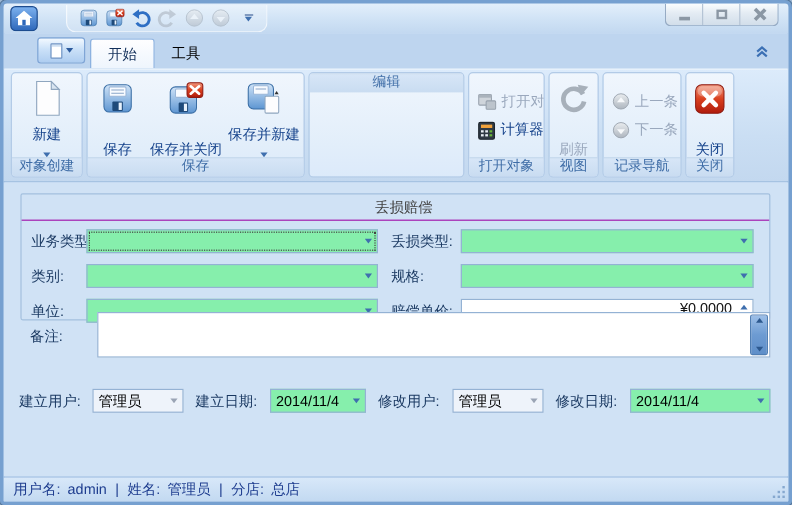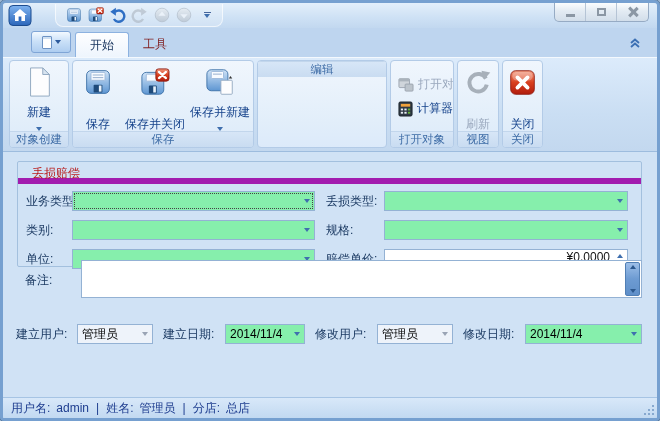--- a/index.html
+++ b/index.html
@@ -27,21 +27,21 @@
   .glyph-close{position:relative;width:10px;height:10px;}
   .glyph-close:before,.glyph-close:after{content:"";position:absolute;left:4px;top:-1px;width:2.5px;height:12px;background:#8b97a4;}
   .glyph-close:before{transform:rotate(45deg);}  .glyph-close:after{transform:rotate(-45deg);}
   
   .tabrow{position:relative;height:29px;background:#bed5ef;}
   .appmenu{position:absolute;left:28px;top:3px;width:40px;height:22px;border:1px solid #7fa5d6;border-radius:3px;
     background:linear-gradient(#f3f9ff,#cbe1f8 45%,#aecdf0);display:flex;align-items:center;justify-content:center;gap:3px;}
   .appmenu .pg{width:10px;height:13px;background:#fff;border:1px solid #6d93c4;border-radius:1px;
     box-shadow:inset 0 2px 0 #cfe0f2;}
   .tabs{position:absolute;left:72px;top:4px;display:flex;height:25px;}
-  .tab{min-width:52px;padding:0 14px;display:flex;align-items:center;justify-content:center;color:#7f1d1d;}
+  .tab{min-width:52px;padding:0 14px;display:flex;align-items:center;justify-content:center;color:#000000;}
   .tab.active{background:linear-gradient(#fefeff,#eef5fd);border:1px solid #8db2e0;border-bottom:none;
     border-radius:3px 3px 0 0;color:#122f5a;}
   .collapse{position:absolute;right:14px;top:7px;width:16px;height:16px;}
   
   .ribbon{height:95px;background:linear-gradient(#dcebfb,#cadef3 60%,#c3d8ef);border-top:1px solid #f4f9fe;
     border-bottom:1px solid #9dbcde;display:flex;gap:3px;padding:2px 0 3px 6px;}
   .rgroup{display:flex;flex-direction:column;border:1px solid #b3cbe7;border-radius:4px;
     background:linear-gradient(#f0f6fd,#e2eefa 70%,#dceafa);overflow:hidden;}
   .rbody{flex:1;display:flex;align-items:stretch;justify-content:center;gap:1px;padding:1px 1px 0;}
   .rbody.stacked{flex-direction:column;justify-content:center;gap:2px;padding-left:3px;align-items:stretch;}
@@ -52,21 +52,21 @@
   .rbtn .ricon{height:34px;display:flex;align-items:center;justify-content:center;}
   .rbtn .rlabel{font-size:12px;line-height:14px;}
   .rbtn .drop-arrow{margin-top:2px;}
   .rbtn.disabled{color:#9aa8bd;}
   .sbtn{display:flex;align-items:center;gap:4px;height:22px;padding:0 4px;border-radius:2px;color:#15428b;white-space:nowrap;}
   .sbtn.disabled{color:#9aa8bd;}
   .sbtn .sicon{width:17px;height:16px;display:flex;align-items:center;justify-content:center;}
   
   .client{position:relative;height:245px;background:#d0e2f5;}
   .groupbox{position:absolute;left:14px;right:15px;top:9px;height:106px;border:1px solid #a3c0de;border-radius:2px;}
-  .gb-title{height:22px;line-height:22px;padding-left:14px;color:#b91c1c;border-bottom:6px solid #a21caf;}
+  .gb-title{height:22px;line-height:22px;padding-left:14px;color:#404040;border-bottom:1px solid #a21caf;text-align:center;}
   .gb-grid{display:grid;grid-template-columns:46px 243px 69px 1fr;column-gap:0;row-gap:9px;padding:7px 13px 0 8px;align-items:center;}
   .flabel{color:#17365f;white-space:nowrap;}
   .flabel.c2{padding-left:11px;}
   .combo{position:relative;height:20px;background:#86efac;border:1px solid #94b2d4;display:flex;align-items:center;}
   .combo .combo-value{flex:1;padding:0 4px;overflow:hidden;white-space:nowrap;}
   .combo .combo-btn{width:15px;height:100%;display:flex;align-items:center;justify-content:center;}
   .combo.focused{outline:1px dotted #444;outline-offset:-3px;}
   .combo.disabled{background:#eef3fa;}
   .combo.disabled .tri{border-top-color:#9aa4b5;}
   .spinbox{position:relative;height:20px;background:#fff;border:1px solid #94b2d4;display:flex;align-items:flex-start;}
@@ -314,20 +314,43 @@
                 <path d="M25 12 A10 10 0 1 0 26 19" fill="none" stroke="#a7b0ba" stroke-width="4.5"></path>
                 <polygon points="20,3 30,5 23,13" fill="#a7b0ba"></polygon>
               </svg>
           </span>
           <span class="rlabel">刷新</span>
         </div>
       </div>
       <div class="rgroup-label">视图</div>
     </div>
 
+    <div class="rgroup" style="width:66px">
+      <div class="rbody stacked">
+        <div class="sbtn disabled">
+          <span class="sicon">
+            <svg width="15" height="15" viewBox="0 0 20 20">
+                <circle cx="10" cy="10" r="8.5" fill="url(#gGray)" stroke="#98a2ad"></circle>
+                <polygon points="10,5.5 14.5,11 5.5,11" fill="#f7f9fb"></polygon>
+              </svg>
+          </span>
+          <span class="slabel">上一条</span>
+        </div>
+        <div class="sbtn disabled">
+          <span class="sicon">
+            <svg width="15" height="15" viewBox="0 0 20 20">
+                <circle cx="10" cy="10" r="8.5" fill="url(#gGray)" stroke="#98a2ad"></circle>
+                <polygon points="10,14.5 14.5,9 5.5,9" fill="#f7f9fb"></polygon>
+              </svg>
+          </span>
+          <span class="slabel">下一条</span>
+        </div>
+      </div>
+      <div class="rgroup-label">记录导航</div>
+    </div>
 
     <div class="rgroup" style="width:41px">
       <div class="rbody">
         <div class="rbtn" style="width:37px">
           <span class="ricon">
             <svg width="27" height="27" viewBox="0 0 32 32">
                 <rect x="2" y="2" width="28" height="28" rx="6" fill="url(#gRed)" stroke="#8e1a10"></rect>
                 <rect x="4" y="3.5" width="24" height="10" rx="5" fill="#ffffff" opacity=".28"></rect>
                 <path d="M10 10 L22 22 M22 10 L10 22" stroke="#fff" stroke-width="4.5" stroke-linecap="round"></path>
               </svg>

